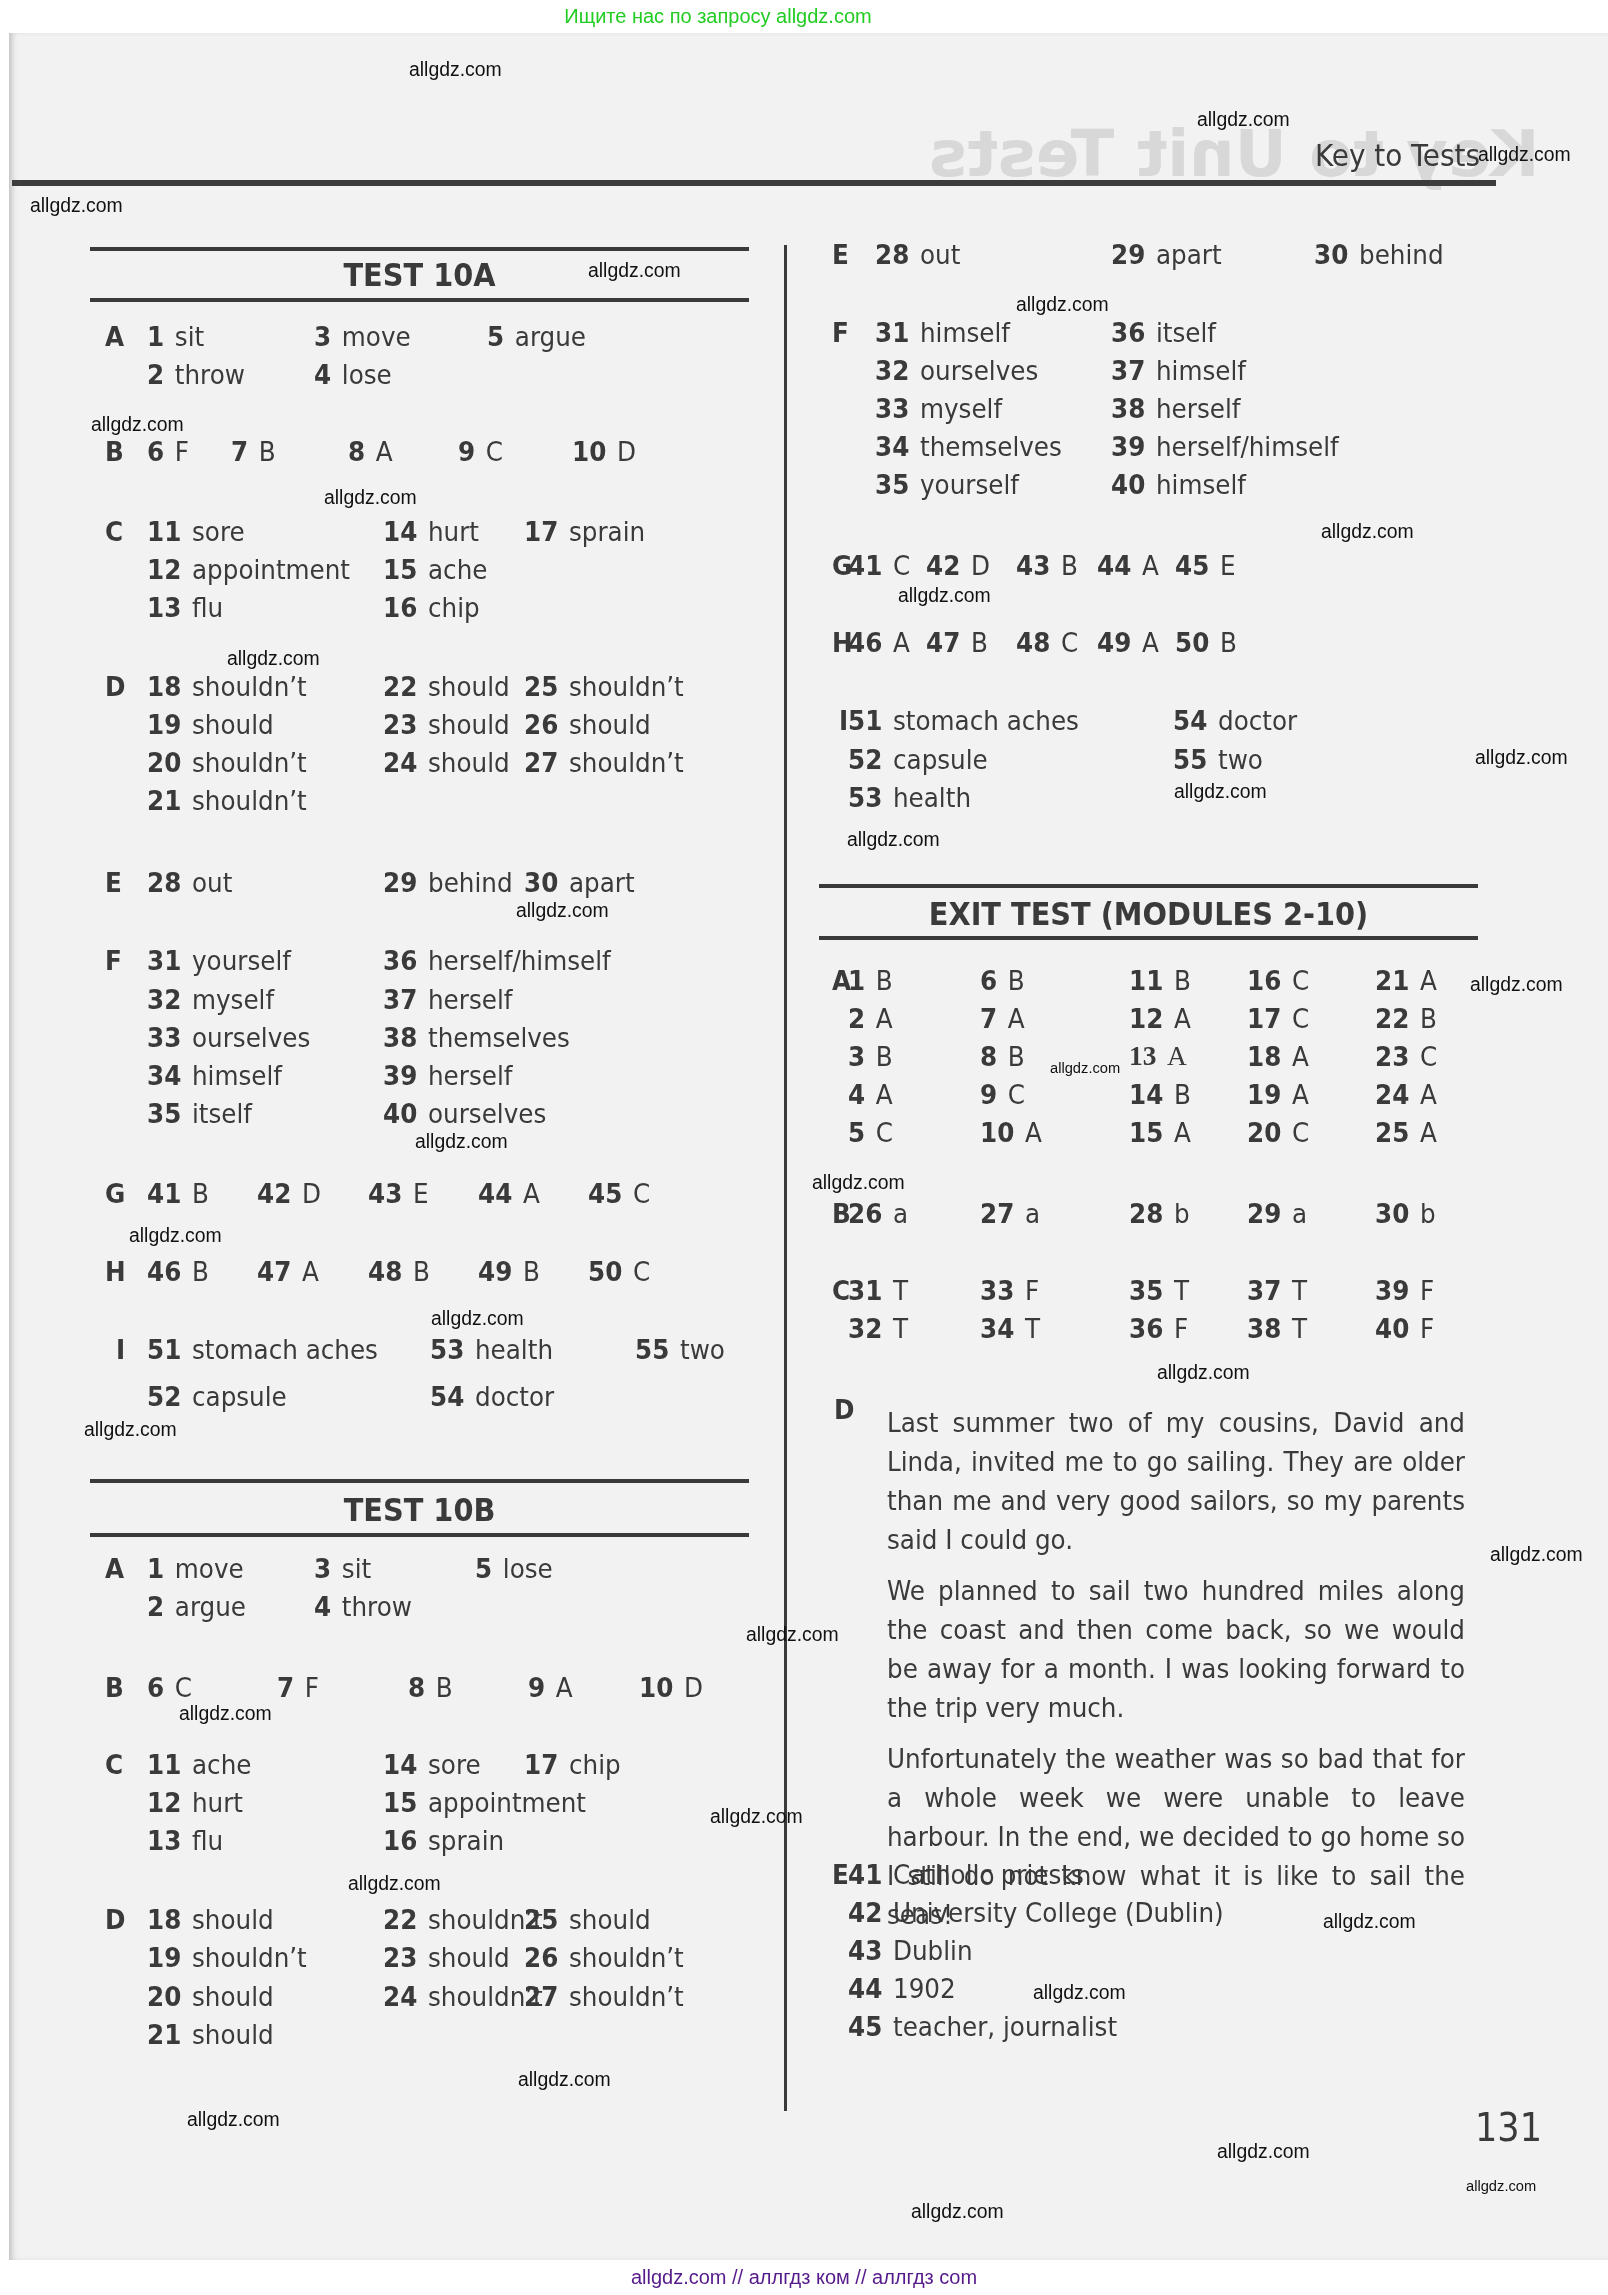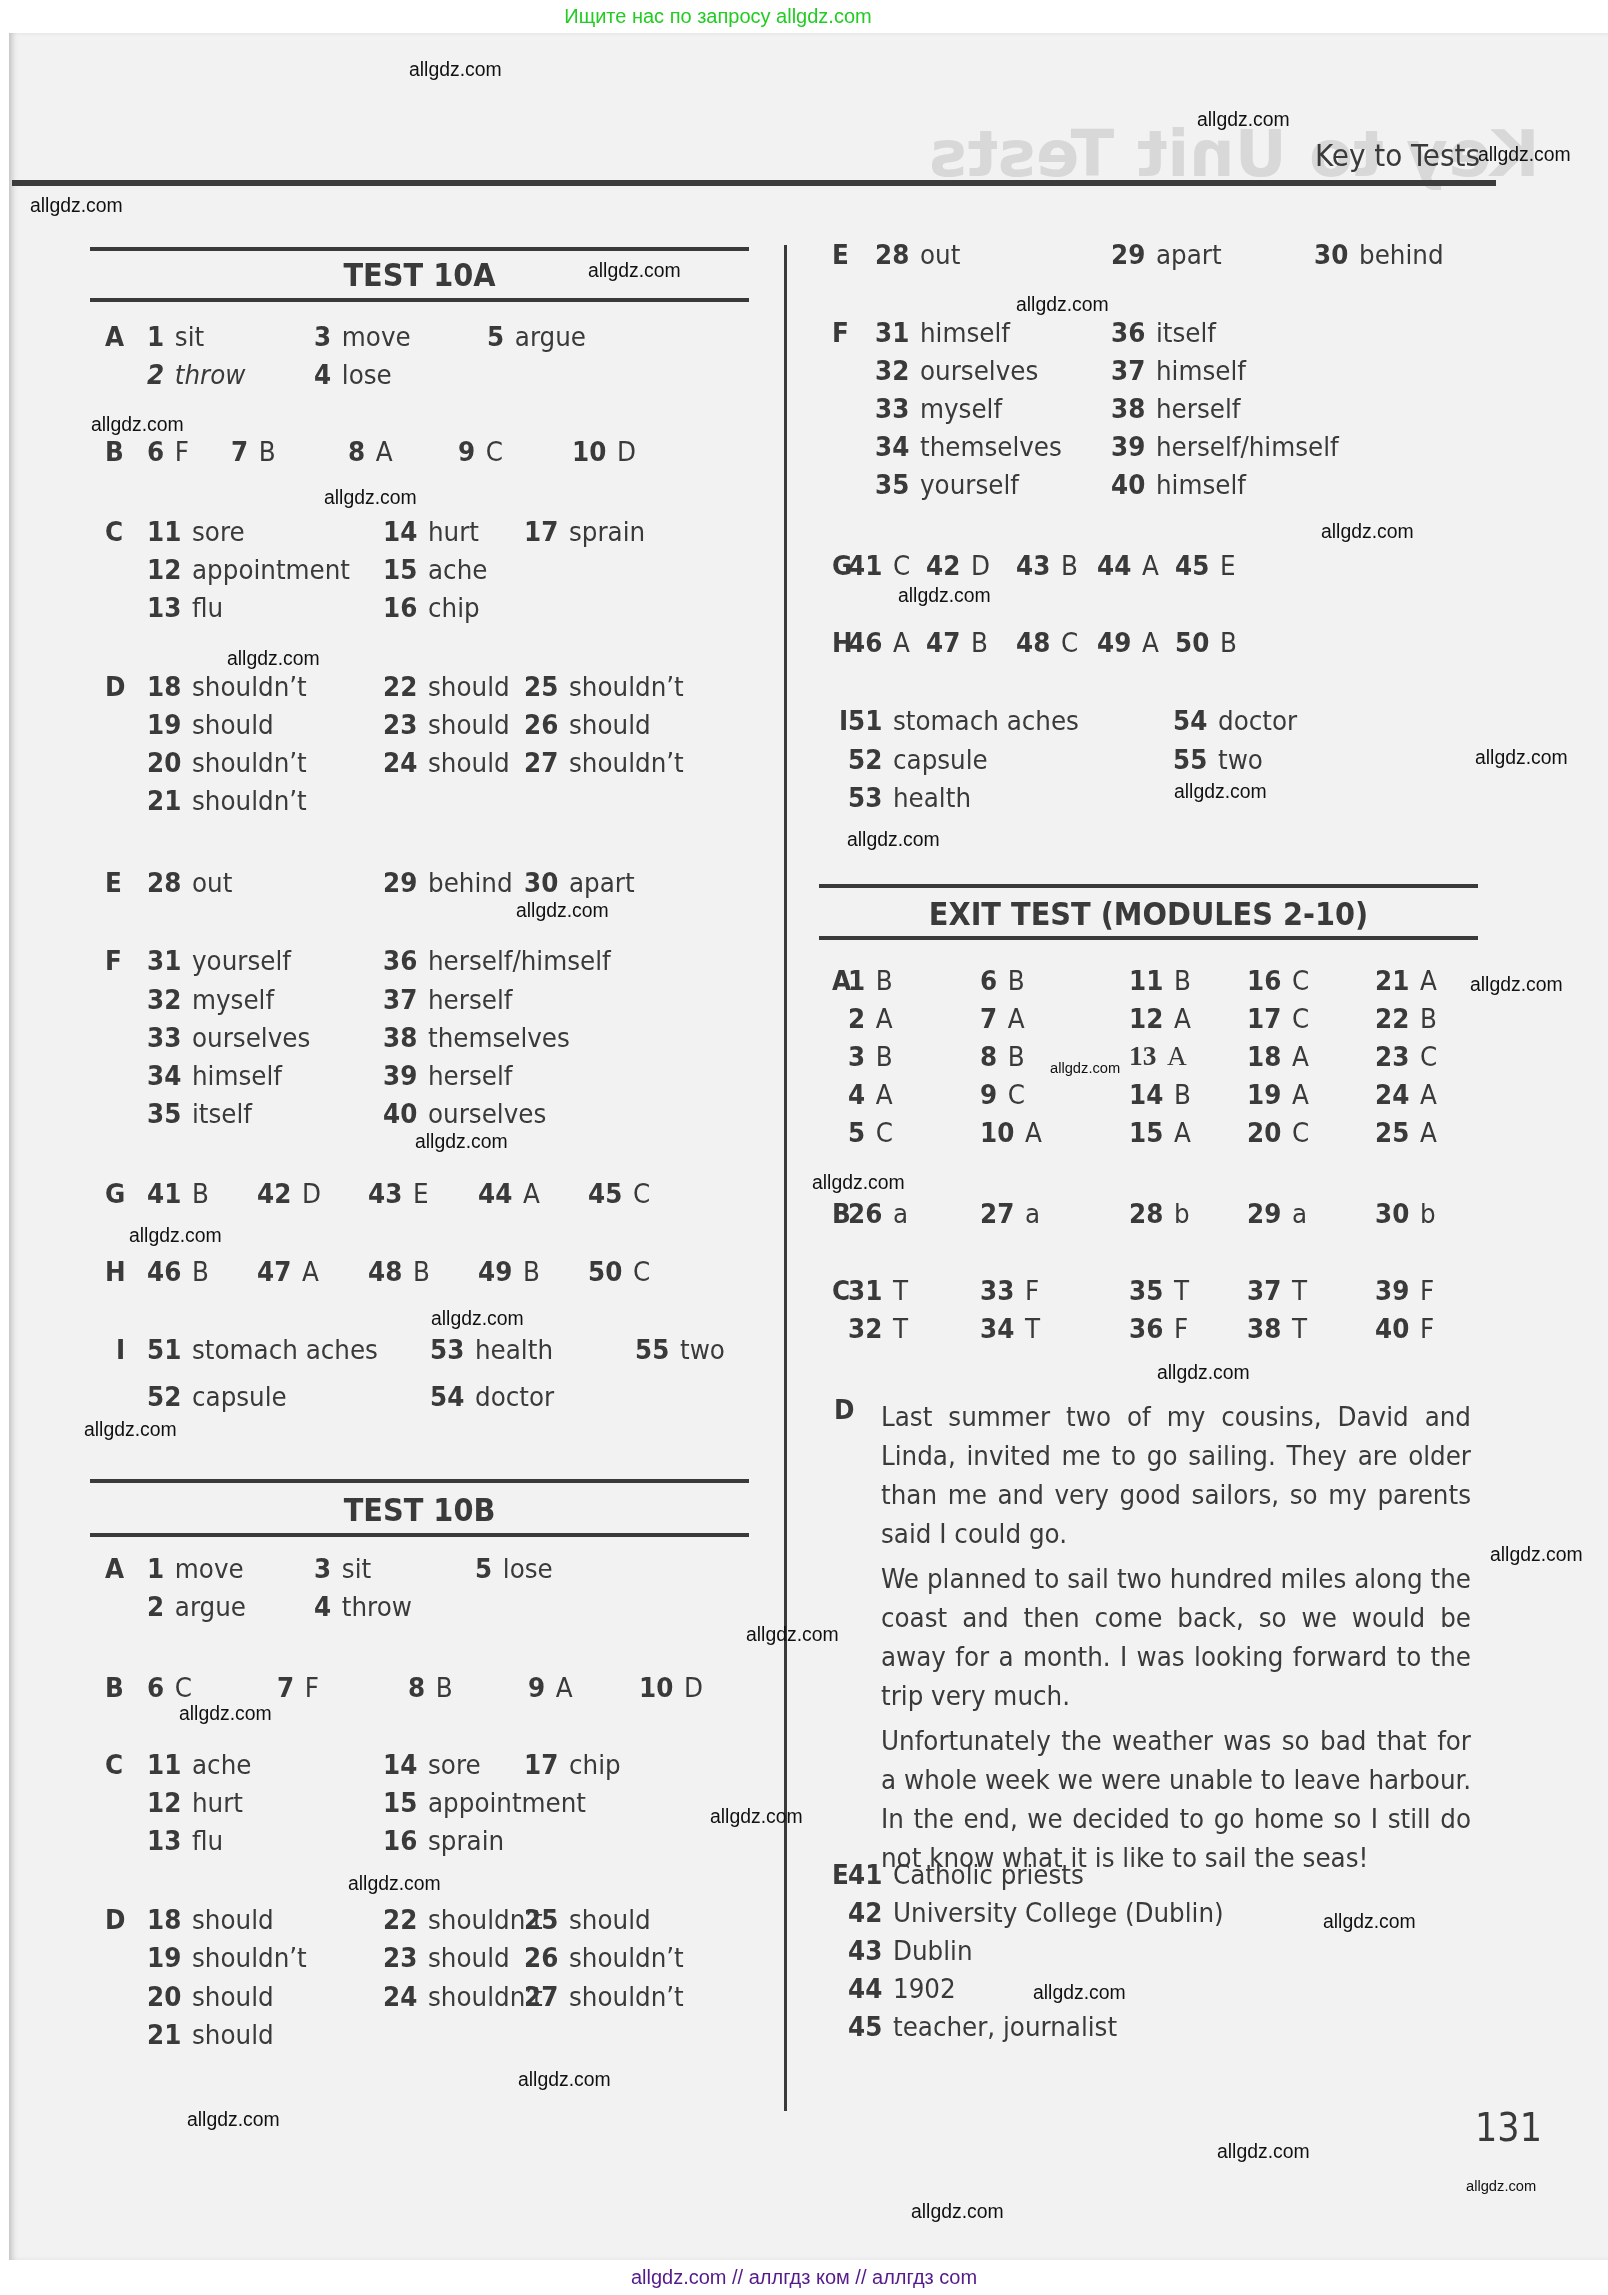--- a/index.html
+++ b/index.html
@@ -18,21 +18,21 @@
        font-family:"DejaVu Sans",sans-serif;font-weight:bold;}
   .key-title{position:absolute;left:1315px;top:137px;font-size:31px;color:#3a3a3a;font-family:"DejaVu Sans Condensed","DejaVu Sans",sans-serif;}
   .vdivider{position:absolute;left:784px;top:245px;width:2.7px;height:1866px;background:#3a3a3a;}
   .hrule{position:absolute;height:4px;background:#3a3a3a;}
   .test-title{position:absolute;font-weight:bold;font-size:32px;color:#3a3a3a;text-align:center;}
   .letter{position:absolute;font-size:27.4px;color:#3a3a3a;}
   .num{font-weight:bold;}
   .item{position:absolute;font-size:27.4px;white-space:nowrap;}
   .item .num{margin-right:10.7px;}
   .para{position:absolute;left:875px;top:1391px;width:602px;font-size:27.4px;line-height:39px;text-align:justify;}
-  .para p{margin:6px;}
+  .para p{margin:12px;}
   .page-num{position:absolute;left:1475px;top:2105px;font-size:39px;color:#3a3a3a;font-family:"DejaVu Sans Condensed","DejaVu Sans",sans-serif;}
 </style>
 </head>
 <body>
 
 <div class="top-banner">Ищите нас по запросу allgdz.com</div>
 
 <div class="page"></div>
 
 <div class="ghost-title">Key to Unit Tests</div>
@@ -50,21 +50,21 @@
 
 <div class="hrule" style="left:819px;top:884px;width:659px;"></div>
 <div class="test-title" style="left:819px;top:895px;width:659px;">EXIT TEST (MODULES 2-10)</div>
 <div class="hrule" style="left:819px;top:936px;width:659px;"></div>
 
 <div id="sections">
     <div class="letter num" style="left: 105px; top: 321px;">A</div>
     <div class="item" style="left: 147px; top: 321px;"><span class="num">1</span><span>sit</span></div>
     <div class="item" style="left: 314px; top: 321px;"><span class="num">3</span><span>move</span></div>
     <div class="item" style="left: 487px; top: 321px;"><span class="num">5</span><span>argue</span></div>
-    <div class="item" style="left: 147px; top: 359px; font-style: italic;"><span class="num">2</span><span>throw</span></div>
+    <div class="item" style="left: 147px; top: 359px;"><span class="num">2</span><span>throw</span></div>
     <div class="item" style="left: 314px; top: 359px;"><span class="num">4</span><span>lose</span></div>
     <div class="letter num" style="left: 105px; top: 436px;">B</div>
     <div class="item" style="left: 147px; top: 436px;"><span class="num">6</span><span>F</span></div>
     <div class="item" style="left: 231px; top: 436px;"><span class="num">7</span><span>B</span></div>
     <div class="item" style="left: 348px; top: 436px;"><span class="num">8</span><span>A</span></div>
     <div class="item" style="left: 458px; top: 436px;"><span class="num">9</span><span>C</span></div>
     <div class="item" style="left: 572px; top: 436px;"><span class="num">10</span><span>D</span></div>
     <div class="letter num" style="left: 105px; top: 516px;">C</div>
     <div class="item" style="left: 147px; top: 516px;"><span class="num">11</span><span>sore</span></div>
     <div class="item" style="left: 383px; top: 516px;"><span class="num">14</span><span>hurt</span></div>

